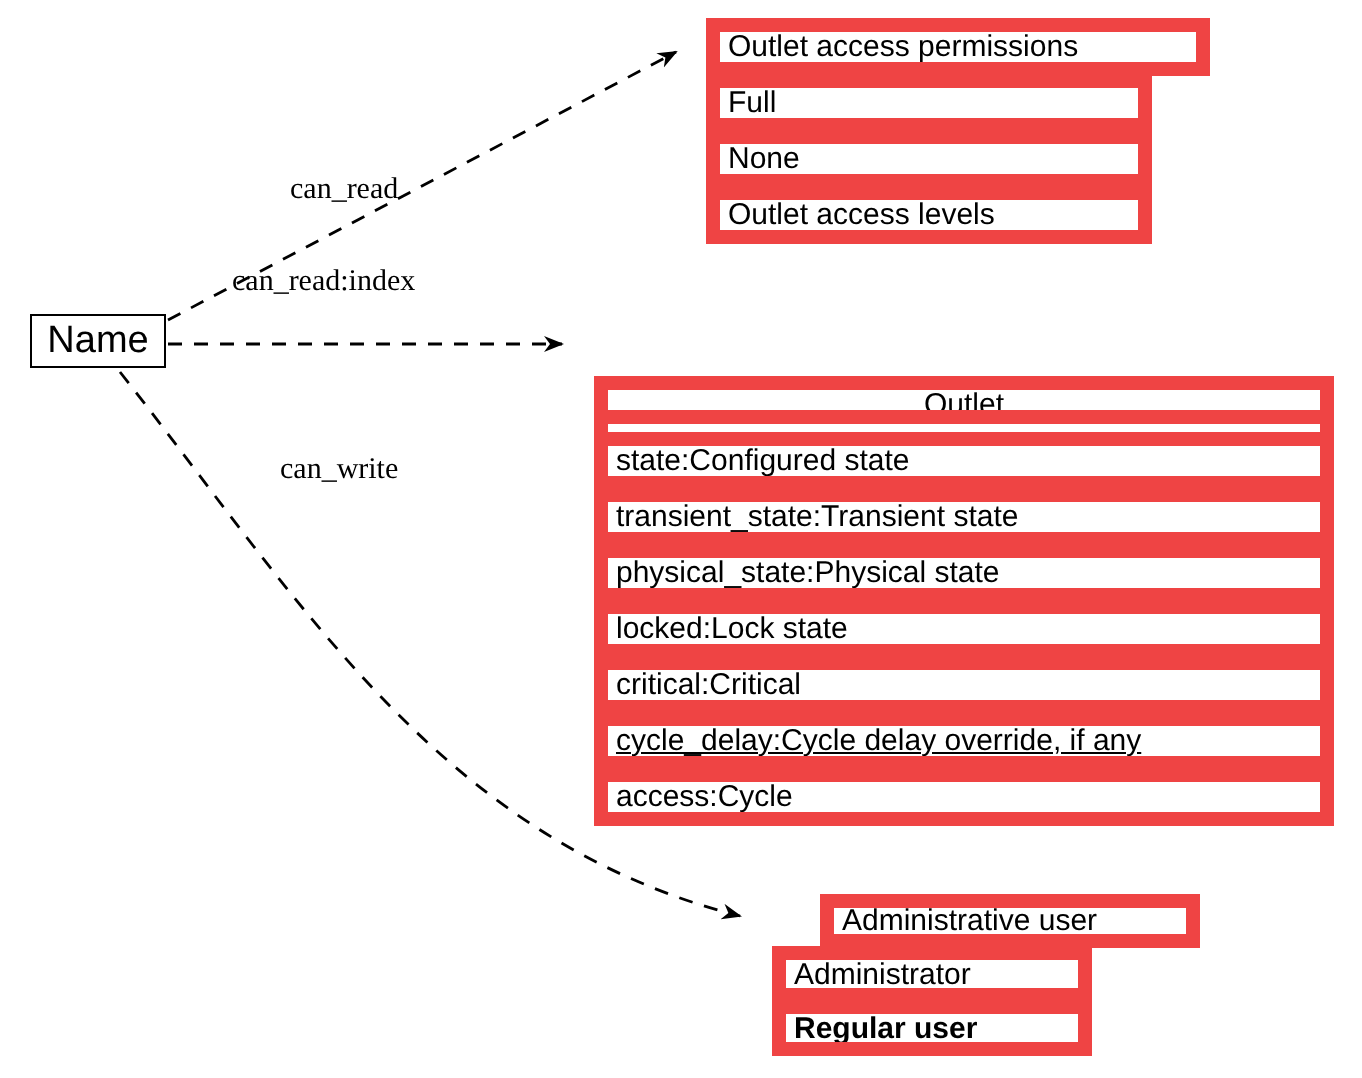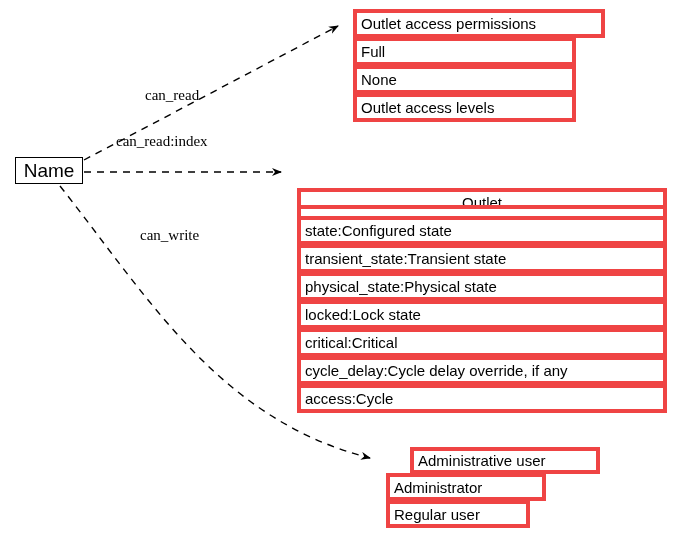--- a/index.html
+++ b/index.html
@@ -23,21 +23,21 @@
     height: 539px;
     pointer-events: none;
   }
   .rec-node {
     position: absolute;
     background: transparent;
   }
   .rec-row {
     position: absolute;
     box-sizing: border-box;
-    border: 4px solid #ef4444;
+    border: 7px solid #ef4444;
     background: #ffffff;
     font-family: "Liberation Sans", sans-serif;
     font-size: 15px;
     color: #000000;
     line-height: 1;
     display: flex;
     align-items: center;
     white-space: nowrap;
     overflow: hidden;
   }
@@ -101,27 +101,27 @@
   </div>
 
   <div class="rec-node" id="node-outlet">
     <div class="rec-row center" id="outlet-header" style="left: 297px; top: 160px; width: 370px; height: 29px; margin-top: 28px;">Outlet</div>
     <div class="rec-row left" id="outlet-row-0" style="left: 297px; top: 188px; width: 370px; height: 39px; margin-top: 17px;">name:Name</div>
     <div class="rec-row left" id="outlet-row-1" style="left: 297px; top: 216px; width: 370px; height: 29px;">state:Configured state</div>
     <div class="rec-row left" id="outlet-row-2" style="left: 297px; top: 244px; width: 370px; height: 29px;">transient_state:Transient state</div>
     <div class="rec-row left" id="outlet-row-3" style="left: 297px; top: 272px; width: 370px; height: 29px;">physical_state:Physical state</div>
     <div class="rec-row left" id="outlet-row-4" style="left: 297px; top: 300px; width: 370px; height: 29px;">locked:Lock state</div>
     <div class="rec-row left" id="outlet-row-5" style="left: 297px; top: 328px; width: 370px; height: 29px;">critical:Critical</div>
-    <div class="rec-row left" id="outlet-row-6" style="left: 297px; top: 356px; width: 370px; height: 29px;">cycle_delay:Cycle delay override, if any</div>
+    <div class="rec-row left" id="outlet-row-6" style="left: 297px; top: 356px; width: 370px; height: 29px; text-decoration: underline;">cycle_delay:Cycle delay override, if any</div>
     <div class="rec-row left" id="outlet-row-7" style="left: 297px; top: 384px; width: 370px; height: 29px;">access:Cycle</div>
   </div>
 
   <div class="rec-node" id="node-admin">
     <div class="rec-row left" id="admin-header" style="left: 386px; top: 447px; width: 190px; height: 27px; margin-left: 24px;">Administrative user</div>
     <div class="rec-row left" id="admin-row-0" style="left: 386px; top: 473px; width: 160px; height: 28px;">Administrator</div>
-    <div class="rec-row left" id="admin-row-1" style="left: 386px; top: 500px; width: 144px; height: 28px;">Regular user</div>
+    <div class="rec-row left" id="admin-row-1" style="left: 386px; top: 500px; width: 160px; height: 28px; font-weight: bold;">Regular user</div>
   </div>
 
   <div class="edge-label" id="lbl-can-read" style="left: 145px; top: 52px; margin-top: 36px;">can_read</div>
   <div class="edge-label" id="lbl-can-read-index" style="left: 116px; top: 134px;">can_read:index</div>
   <div class="edge-label" id="lbl-can-write" style="left: 140px; top: 228px;">can_write</div>
 
 </div>
 
 </body></html>

